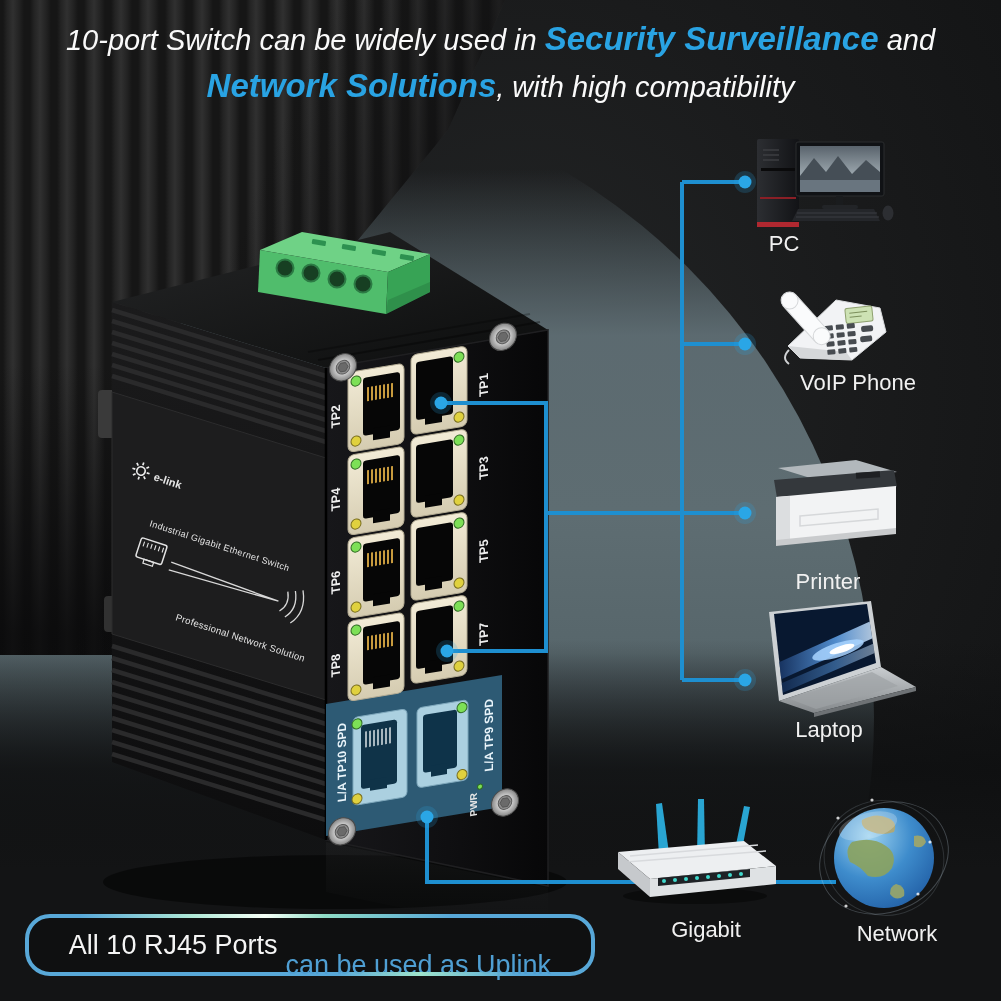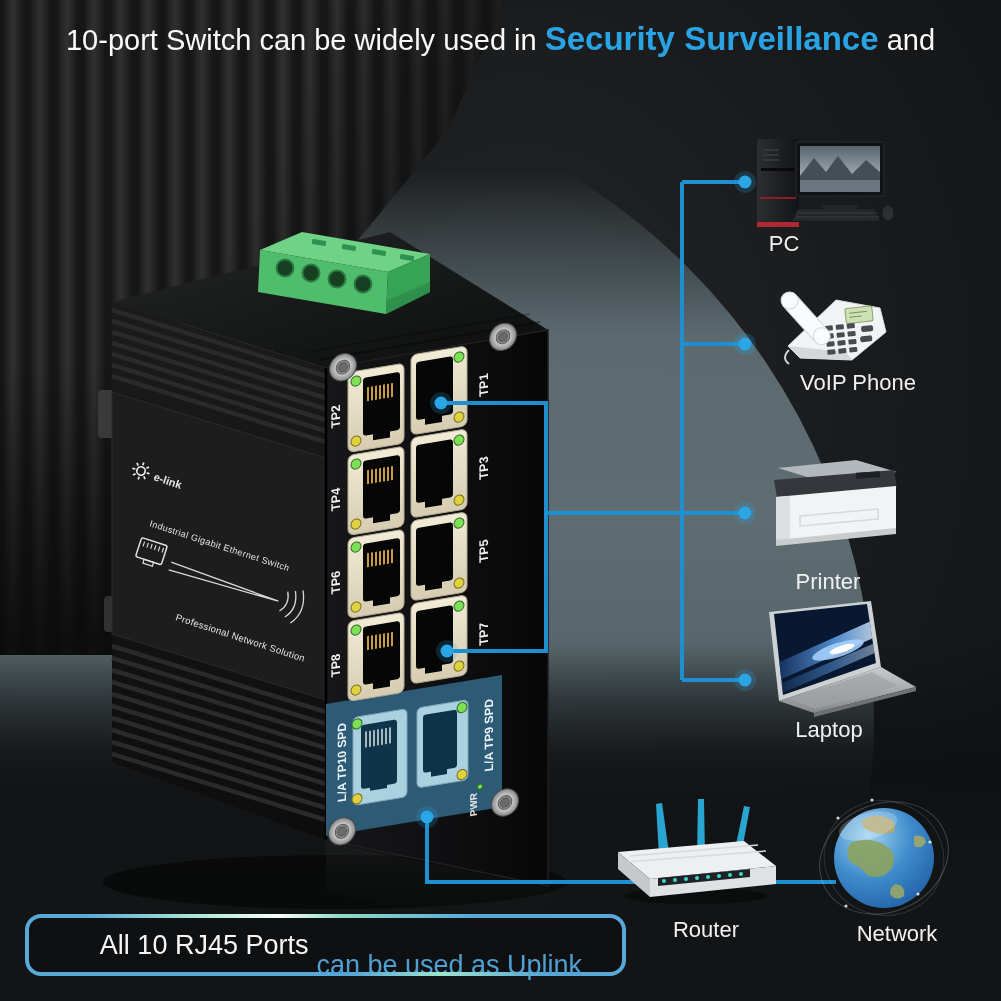--- a/index.html
+++ b/index.html
@@ -29,26 +29,26 @@
   
   #scene{position:absolute;left:0;top:0;}
   .plabel{font-family:"Liberation Sans",sans-serif;font-size:12.5px;font-weight:bold;fill:#efefef;}
   .ulabel{font-family:"Liberation Sans",sans-serif;font-size:12px;font-weight:bold;fill:#e9f4fa;}
   .pwr{font-family:"Liberation Sans",sans-serif;font-size:10px;font-weight:bold;fill:#e6e6e6;}
   .sideTxt{font-family:"Liberation Sans",sans-serif;fill:#e6e6e6;}
   .ledg{fill:#7de056;stroke:#2e6b22;stroke-width:1;}
   .ledy{fill:#e0d13e;stroke:#7a6f1e;stroke-width:1;}
   
   .headline{position:absolute;top:16px;left:0;width:1001px;text-align:center;color:#fafafa;
-    font-size:29px;line-height:46px;white-space:nowrap;}
+    font-size:29px;line-height:46px;white-space:nowrap;font-style:italic;}
   .hl-blue{color:#29a3e3;font-weight:bold;font-size:33px;}
   .dev-label{position:absolute;transform:translateX(-50%);color:#f1f1f1;font-size:22px;white-space:nowrap;}
   .caption{position:absolute;left:25px;top:914px;width:562px;height:54px;border:4px solid #58a8d8;
-    border-radius:16px;display:flex;align-items:center;justify-content:center;white-space:nowrap;
-    background:rgba(8,10,12,.35);font-size:27px;color:#f5f5f5;padding-left:31px;}
+    border-radius:25px;display:flex;align-items:center;justify-content:center;white-space:nowrap;
+    background:rgba(8,10,12,.35);font-size:27px;color:#f5f5f5;}
   .cap-blue{color:#4f9fd3;margin-left:8px;margin-top:40px;}
   .cap-shine-top{position:absolute;left:9%;top:-4px;width:66%;height:4px;border-radius:3px;
     background:linear-gradient(90deg,rgba(88,168,216,0),#aee8d6 30%,#f6fff7 50%,#8fdcc6 66%,rgba(88,168,216,0));}
   .cap-shine-bot{position:absolute;left:55%;bottom:-4px;width:32%;height:4px;border-radius:3px;
     background:linear-gradient(90deg,rgba(88,168,216,0),#9fe4cc 45%,rgba(88,168,216,0));}
 </style>
 </head>
 <body>
 
 <div id="canvas">
@@ -423,27 +423,28 @@
           <circle cx="930" cy="842" r="1.6"></circle>
         <circle cx="846" cy="906" r="1.6"></circle>
           <circle cx="918" cy="894" r="1.6"></circle>
           <circle cx="872" cy="800" r="1.6"></circle>
       </g>
     </g>
   </svg>
 
   <div class="headline">
     <div class="hl-line"><span>10-port Switch can be widely used in </span><span class="hl-blue">Security Surveillance</span><span> and</span></div>
+    <div class="hl-line"><span class="hl-blue">Network Solutions</span><span>, with high compatibility</span></div>
   </div>
 
   <div class="dev-label" style="left:784px;top:231px;">PC</div>
   <div class="dev-label" style="left:858px;top:370px;">VoIP Phone</div>
   <div class="dev-label" style="left:828px;top:569px;">Printer</div>
   <div class="dev-label" style="left:829px;top:717px;text-align:right;">Laptop</div>
-  <div class="dev-label" style="left:706px;top:917px;">Router</div>
+  <div class="dev-label" style="left:706px;top:917px;">Gigabit</div>
   <div class="dev-label" style="left:897px;top:921px;">Network</div>
 
   <div class="caption">
     <div class="cap-shine-top"></div>
     <div class="cap-shine-bot"></div>
     <span>All 10 RJ45 Ports</span>
     <span class="cap-blue">can be used as Uplink</span>
   </div>
 
 </div>

